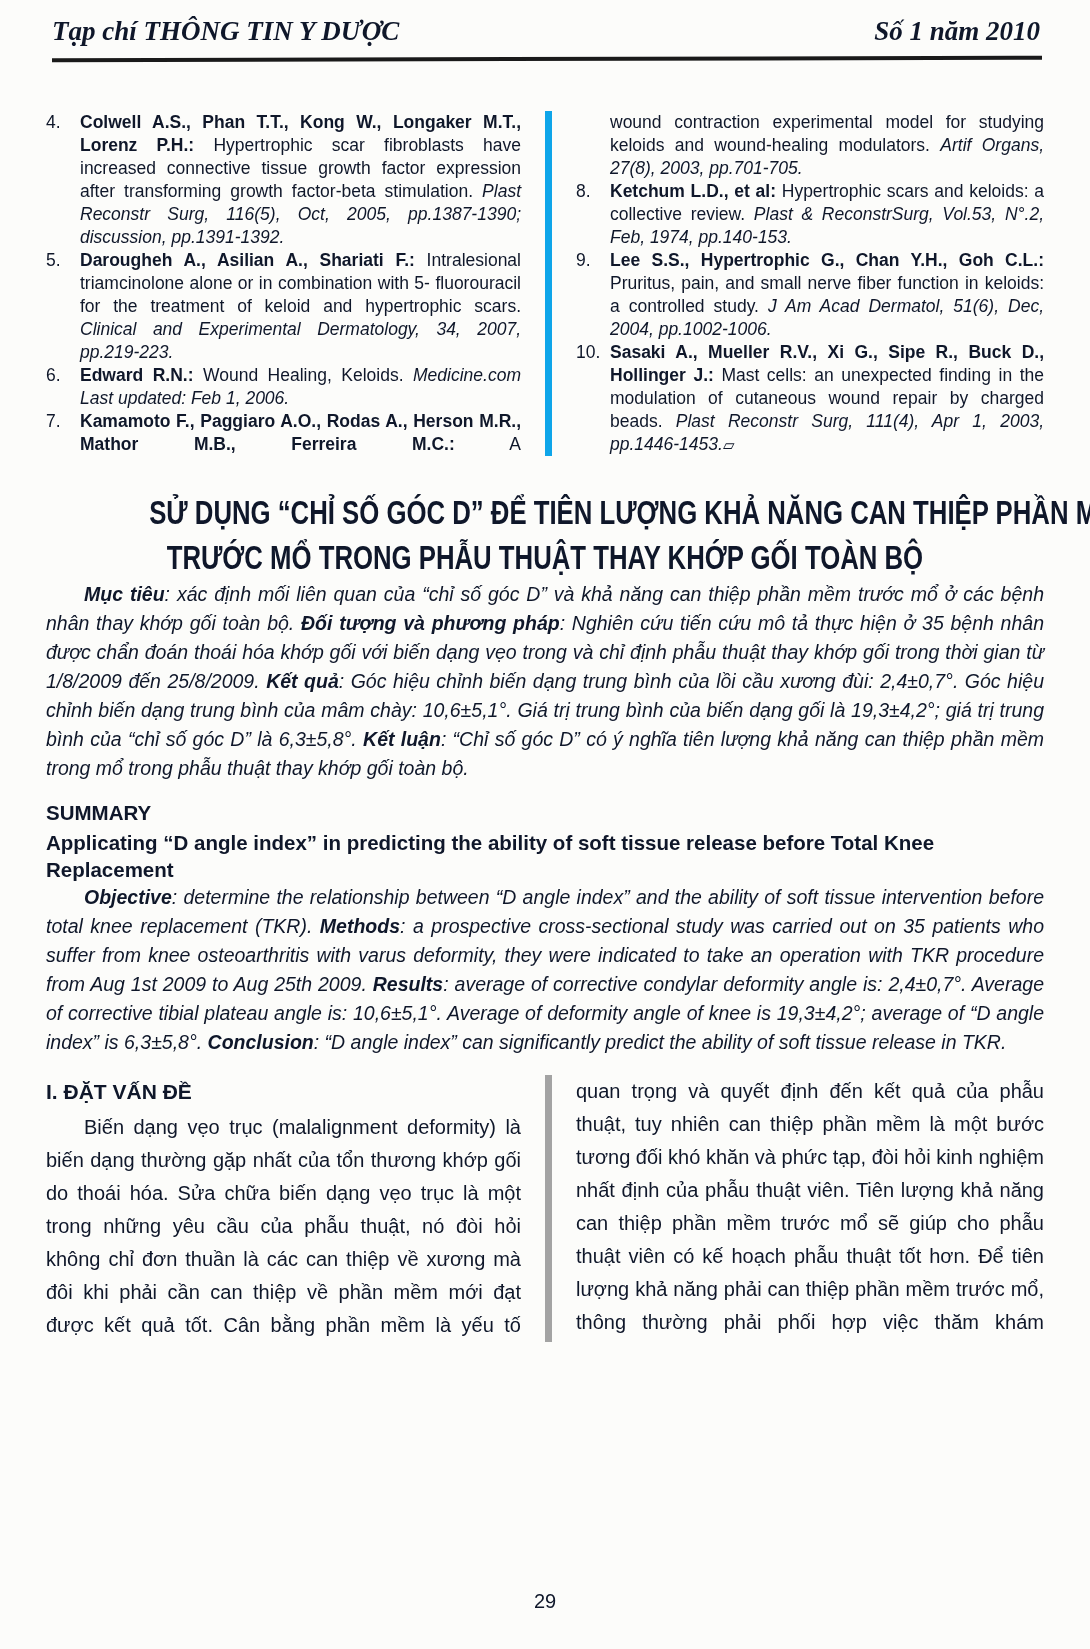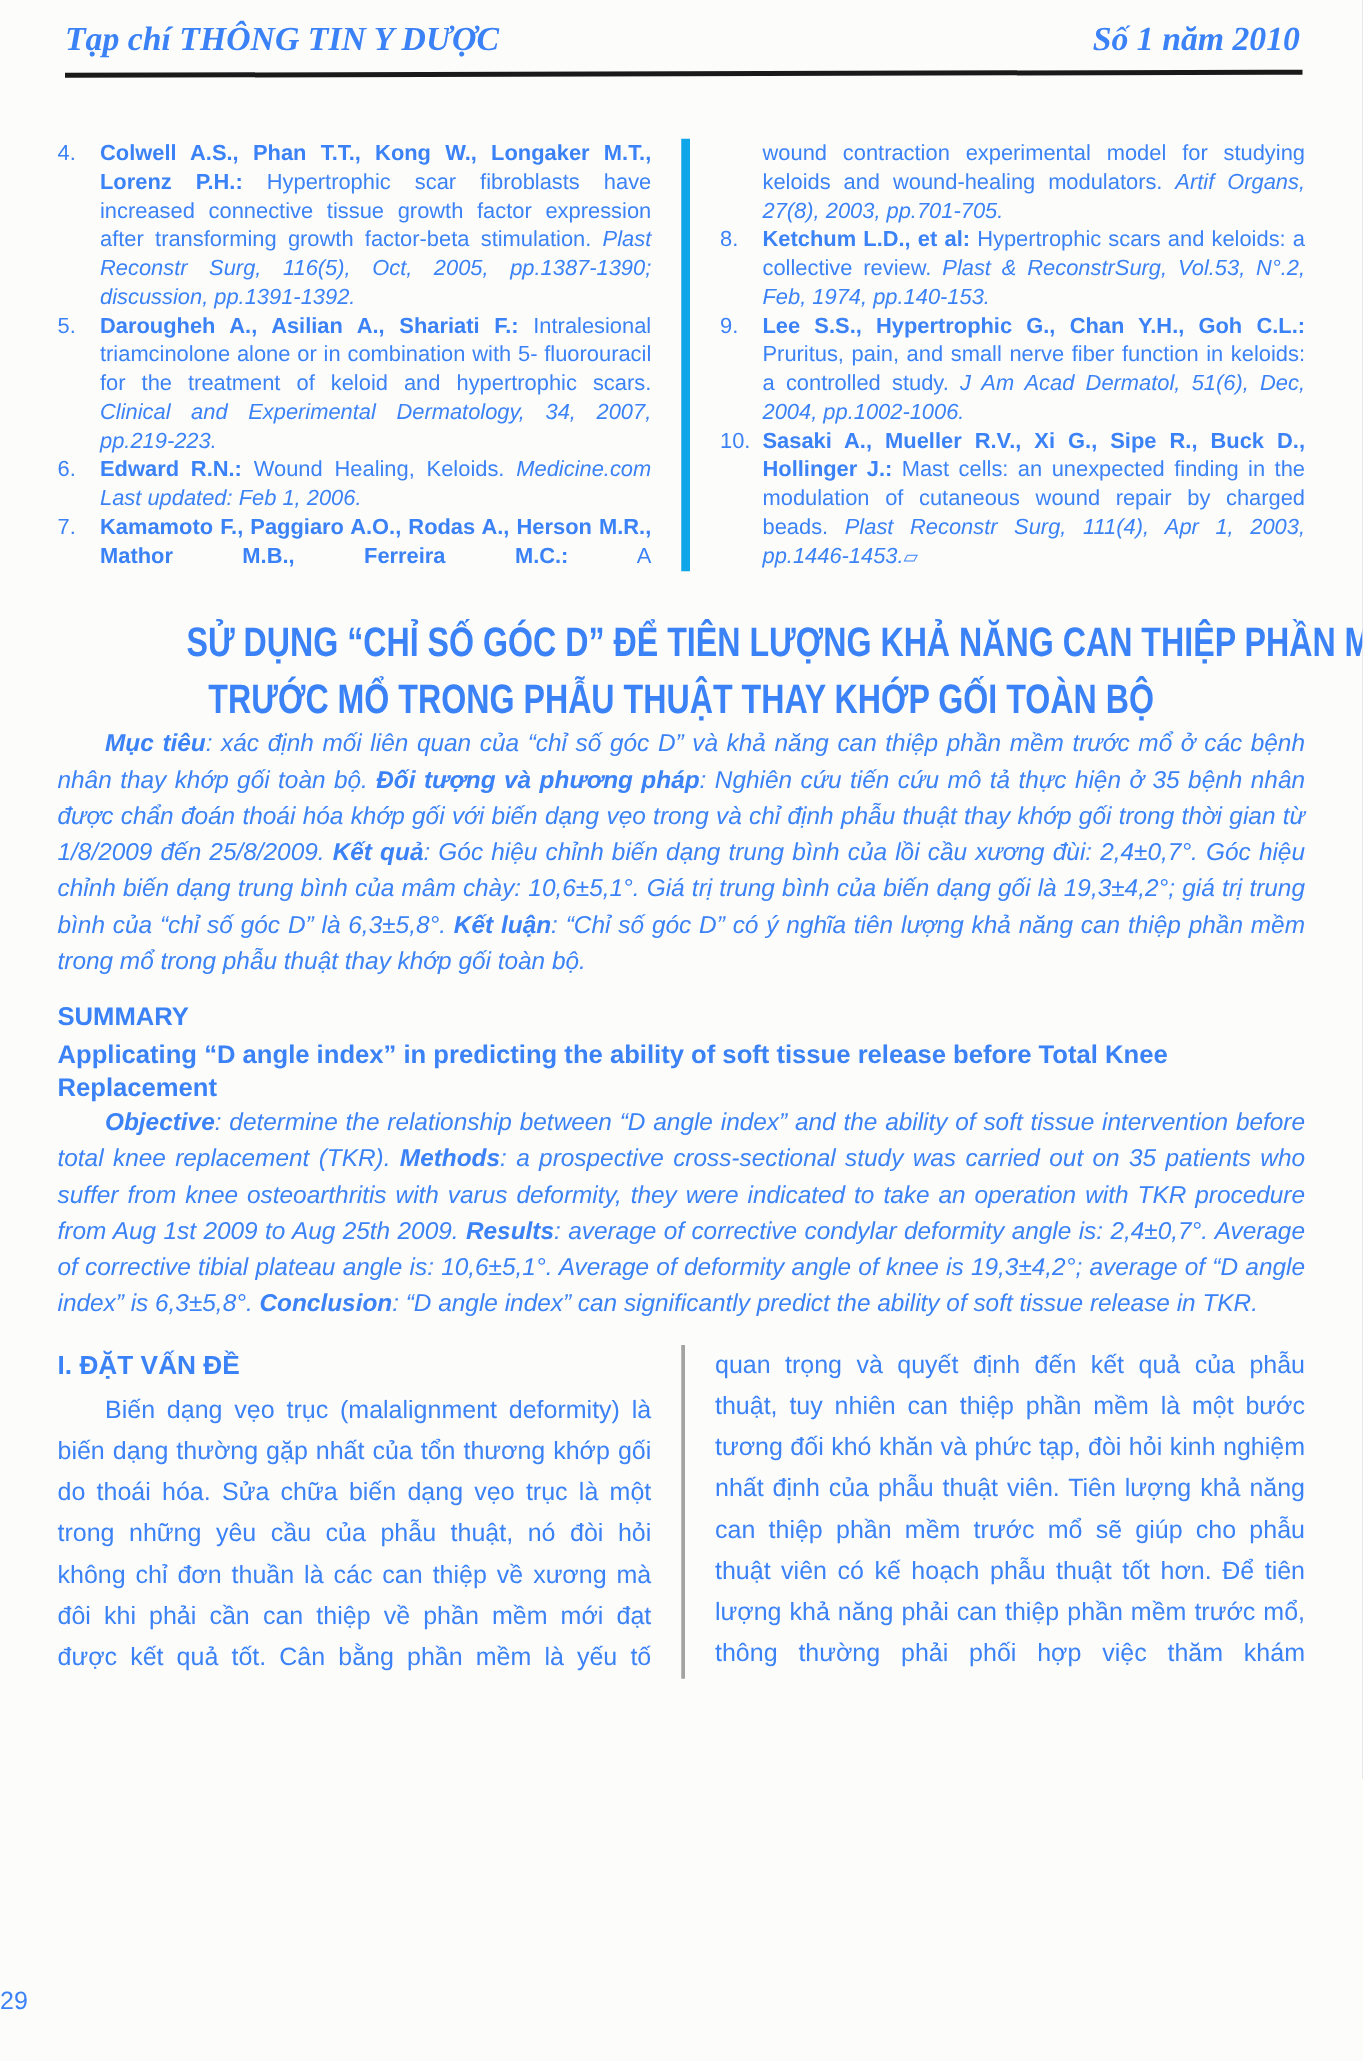--- a/index.html
+++ b/index.html
@@ -1,16 +1,16 @@
 <!DOCTYPE html>
 <html><head>
 <meta charset="utf-8">
 <style>
   html,body{margin:0;padding:0;background:#d9d9d9;}
-  .page{width:1090px;height:1649px;position:relative;background:#fcfcfa;color:#3b82f6;
+  .page{width:1090px;height:1649px;position:relative;background:#fcfcfa;color:#0f172a;
         font-family:"Liberation Sans", sans-serif;box-sizing:border-box;overflow:hidden;}
   
   .hdr{display:flex;justify-content:space-between;align-items:baseline;
        padding:16px 50px 0 52px;font-family:"Liberation Serif", serif;
        font-style:italic;font-weight:700;font-size:27px;}
   .hdr-rule{margin:10px 48px 0 52px;border-top:4px solid #1a1a1a;transform:rotate(-0.15deg);}
   
   .refs{display:flex;margin:50px 46px 0;font-size:17.5px;line-height:23px;}
   .ref-col{width:50%;box-sizing:border-box;}
   .ref-col.left{padding-right:24px;}
@@ -28,28 +28,28 @@
   
   .sec{margin:0 46px;}
   .sechead{font-size:20.5px;margin:18px 0 4px;font-weight:700;}
   .abs-p{margin:0;text-align:justify;font-style:italic;font-size:19.5px;line-height:29px;}
   .ind{text-indent:38px;}
   .subhead{margin:0;font-size:20.5px;line-height:27px;font-weight:700;}
   
   .cols{display:flex;margin:18px 46px 15px;font-size:20px;line-height:33px;}
   .col{width:50%;box-sizing:border-box;}
   .col.cleft{padding-right:24px;}
-  .col.cright{border-left:3px solid #a3a3a3;padding-left:24px;}
+  .col.cright{border-left:7px solid #a3a3a3;padding-left:24px;}
   .introhead{font-size:21px;margin:0 0 3px;font-weight:700;}
   .cols p{margin:0;text-align:justify;}
   
   .footnote{position:absolute;left:48px;right:46px;bottom:108px;font-size:17px;}
   .fn-rule{width:640px;border-top:3px solid #161616;margin-bottom:9px;transform:rotate(-0.1deg);}
   .footnote sup{font-size:11px;}
-  .pageno{position:absolute;bottom:36px;left:0;right:0;font-size:20px;}
+  .pageno{position:absolute;bottom:36px;left:0;right:0;text-align:center;font-size:20px;}
   .endmark{font-size:15px;}
 </style>
 </head>
 <body>
 
 <div class="page">
 
   <div class="hdr">
     <span>Tạp chí THÔNG TIN Y DƯỢC</span>
     <span>Số 1 năm 2010</span>

